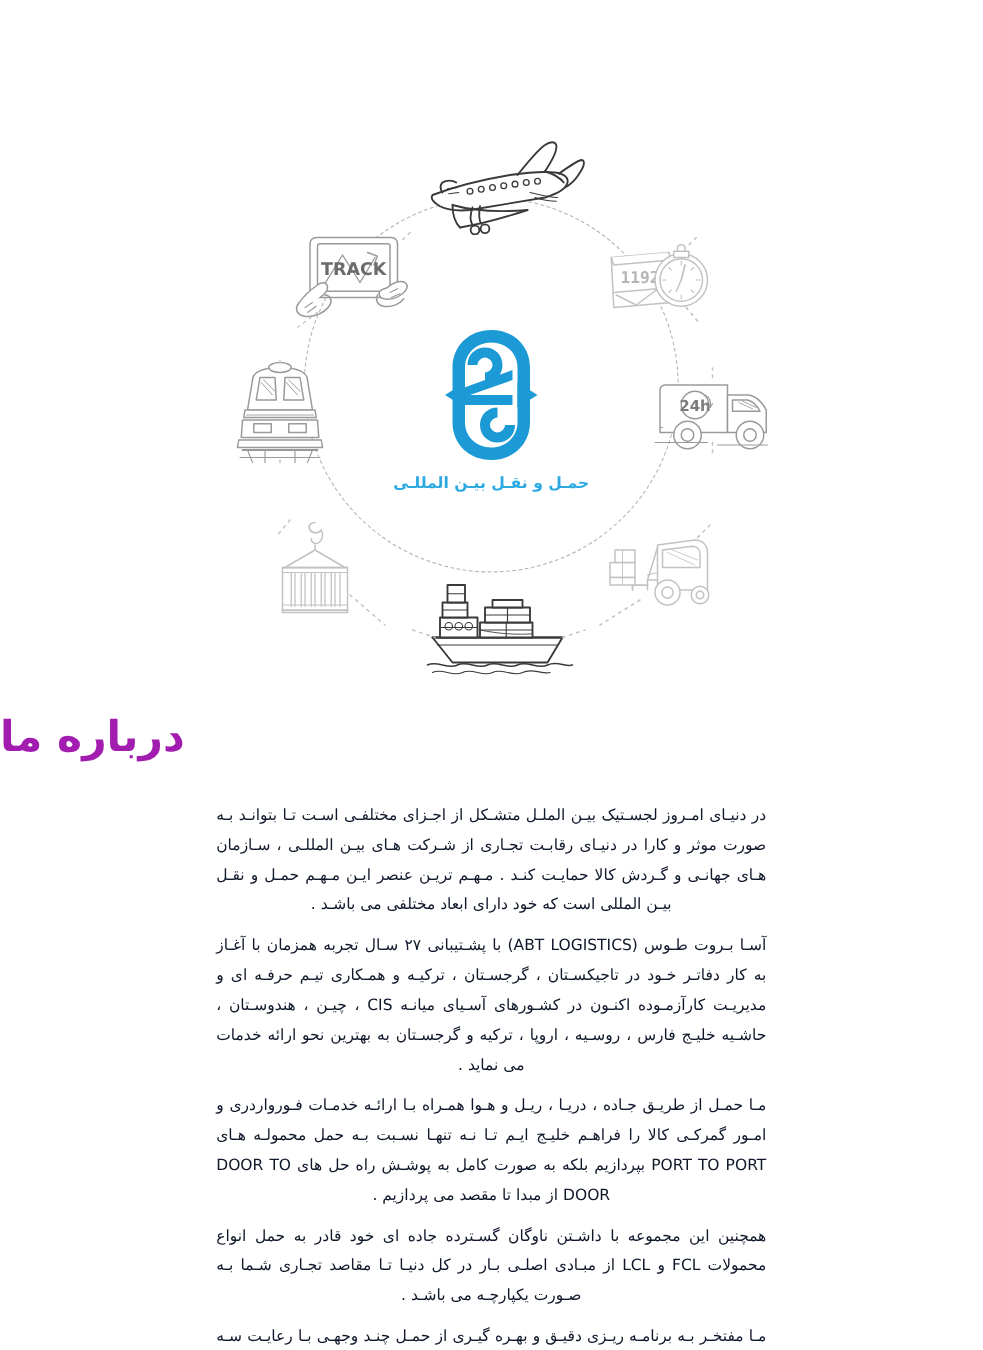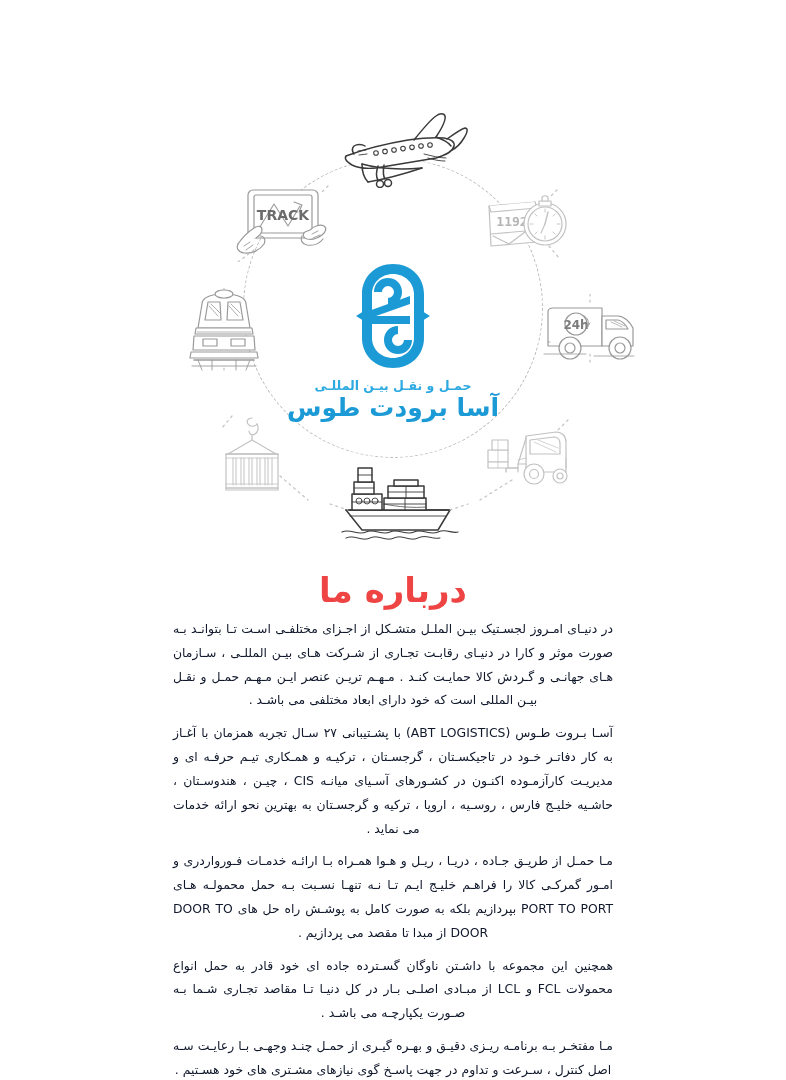--- a/index.html
+++ b/index.html
@@ -49,21 +49,21 @@
   }
   .sk-dark { stroke: #3a3a3a; stroke-width: 1.5; }
   .sk-pale { stroke: #c2c2c2; stroke-width: 1.2; }
   .sk-mid  { stroke: #9a9a9a; stroke-width: 1.2; }
 
   
   .n-plane     { left: 318px; top: 98px;  }
   .n-track     { left: 232px; top: 184px; }
   .n-clock     { left: 479px; top: 188px; }
   .n-train     { left: 172px; top: 288px; }
-  .n-truck     { left: 534px; top: 294px; }
+  .n-truck     { left: 514px; top: 294px; }
   .n-container { left: 208px; top: 414px; }
   .n-forklift  { left: 478px; top: 418px; }
   .n-ship      { left: 328px; top: 458px; }
 
   
   .logo-block {
     position: absolute;
     left: 0;
     top: 262px;
     width: 786px;
@@ -88,25 +88,25 @@
   }
 
   
   .article {
     position: absolute;
     left: 0;
     top: 560px;
     width: 786px;
   }
   .page-title {
-    text-align: center;
-    color: #ef4444;
+    text-align: left;
+    color: #a21caf;
     font-size: 34px;
     font-weight: 700;
-    margin: 10px 0 7px 0;
+    margin: 10px 0 30px 0;
     direction: rtl;
   }
   .body-copy {
     width: 440px;
     margin: 0 auto;
     direction: rtl;
     text-align: justify;
     text-align-last: center;
   }
   .body-copy p {
@@ -358,21 +358,20 @@
           <path d="M74 78 C74 86 68 92 60 92 C52 92 46 86 46 78
                    C46 70 52 64 60 64 L60 72 C57 72 54 75 54 78
                    C54 81 57 84 60 84 C63 84 66 81 66 78 Z"></path>
           <path d="M28 50 L72 34 L72 42 L38 54 L72 54 L72 62 L28 62 Z"></path>
           <path d="M18 54 L34 44 L34 64 Z"></path>
           <path d="M92 54 L76 44 L76 64 Z"></path>
         </g>
       </svg>
     </span>
     <div class="logo-tagline">حمـل و نقـل بیـن المللـی</div>
-    <div class="logo-name">آسا برودت طوس</div>
   </div>
 
 </div>
 
 <div class="article">
 
   <h1 class="page-title">درباره ما</h1>
 
   <div class="body-copy">
     <p>در دنیـای امـروز لجسـتیک بیـن الملـل متشـکل از اجـزای مختلفـی اسـت تـا بتوانـد بـه صورت موثر و کارا در دنیـای رقابـت تجـاری از شـرکت هـای بیـن المللـی ، سـازمان هـای جهانـی و گـردش کالا حمایـت کنـد . مـهـم تریـن عنصر ایـن مـهـم حمـل و نقـل بیـن المللی است که خود دارای ابعاد مختلفی می باشـد .</p>

